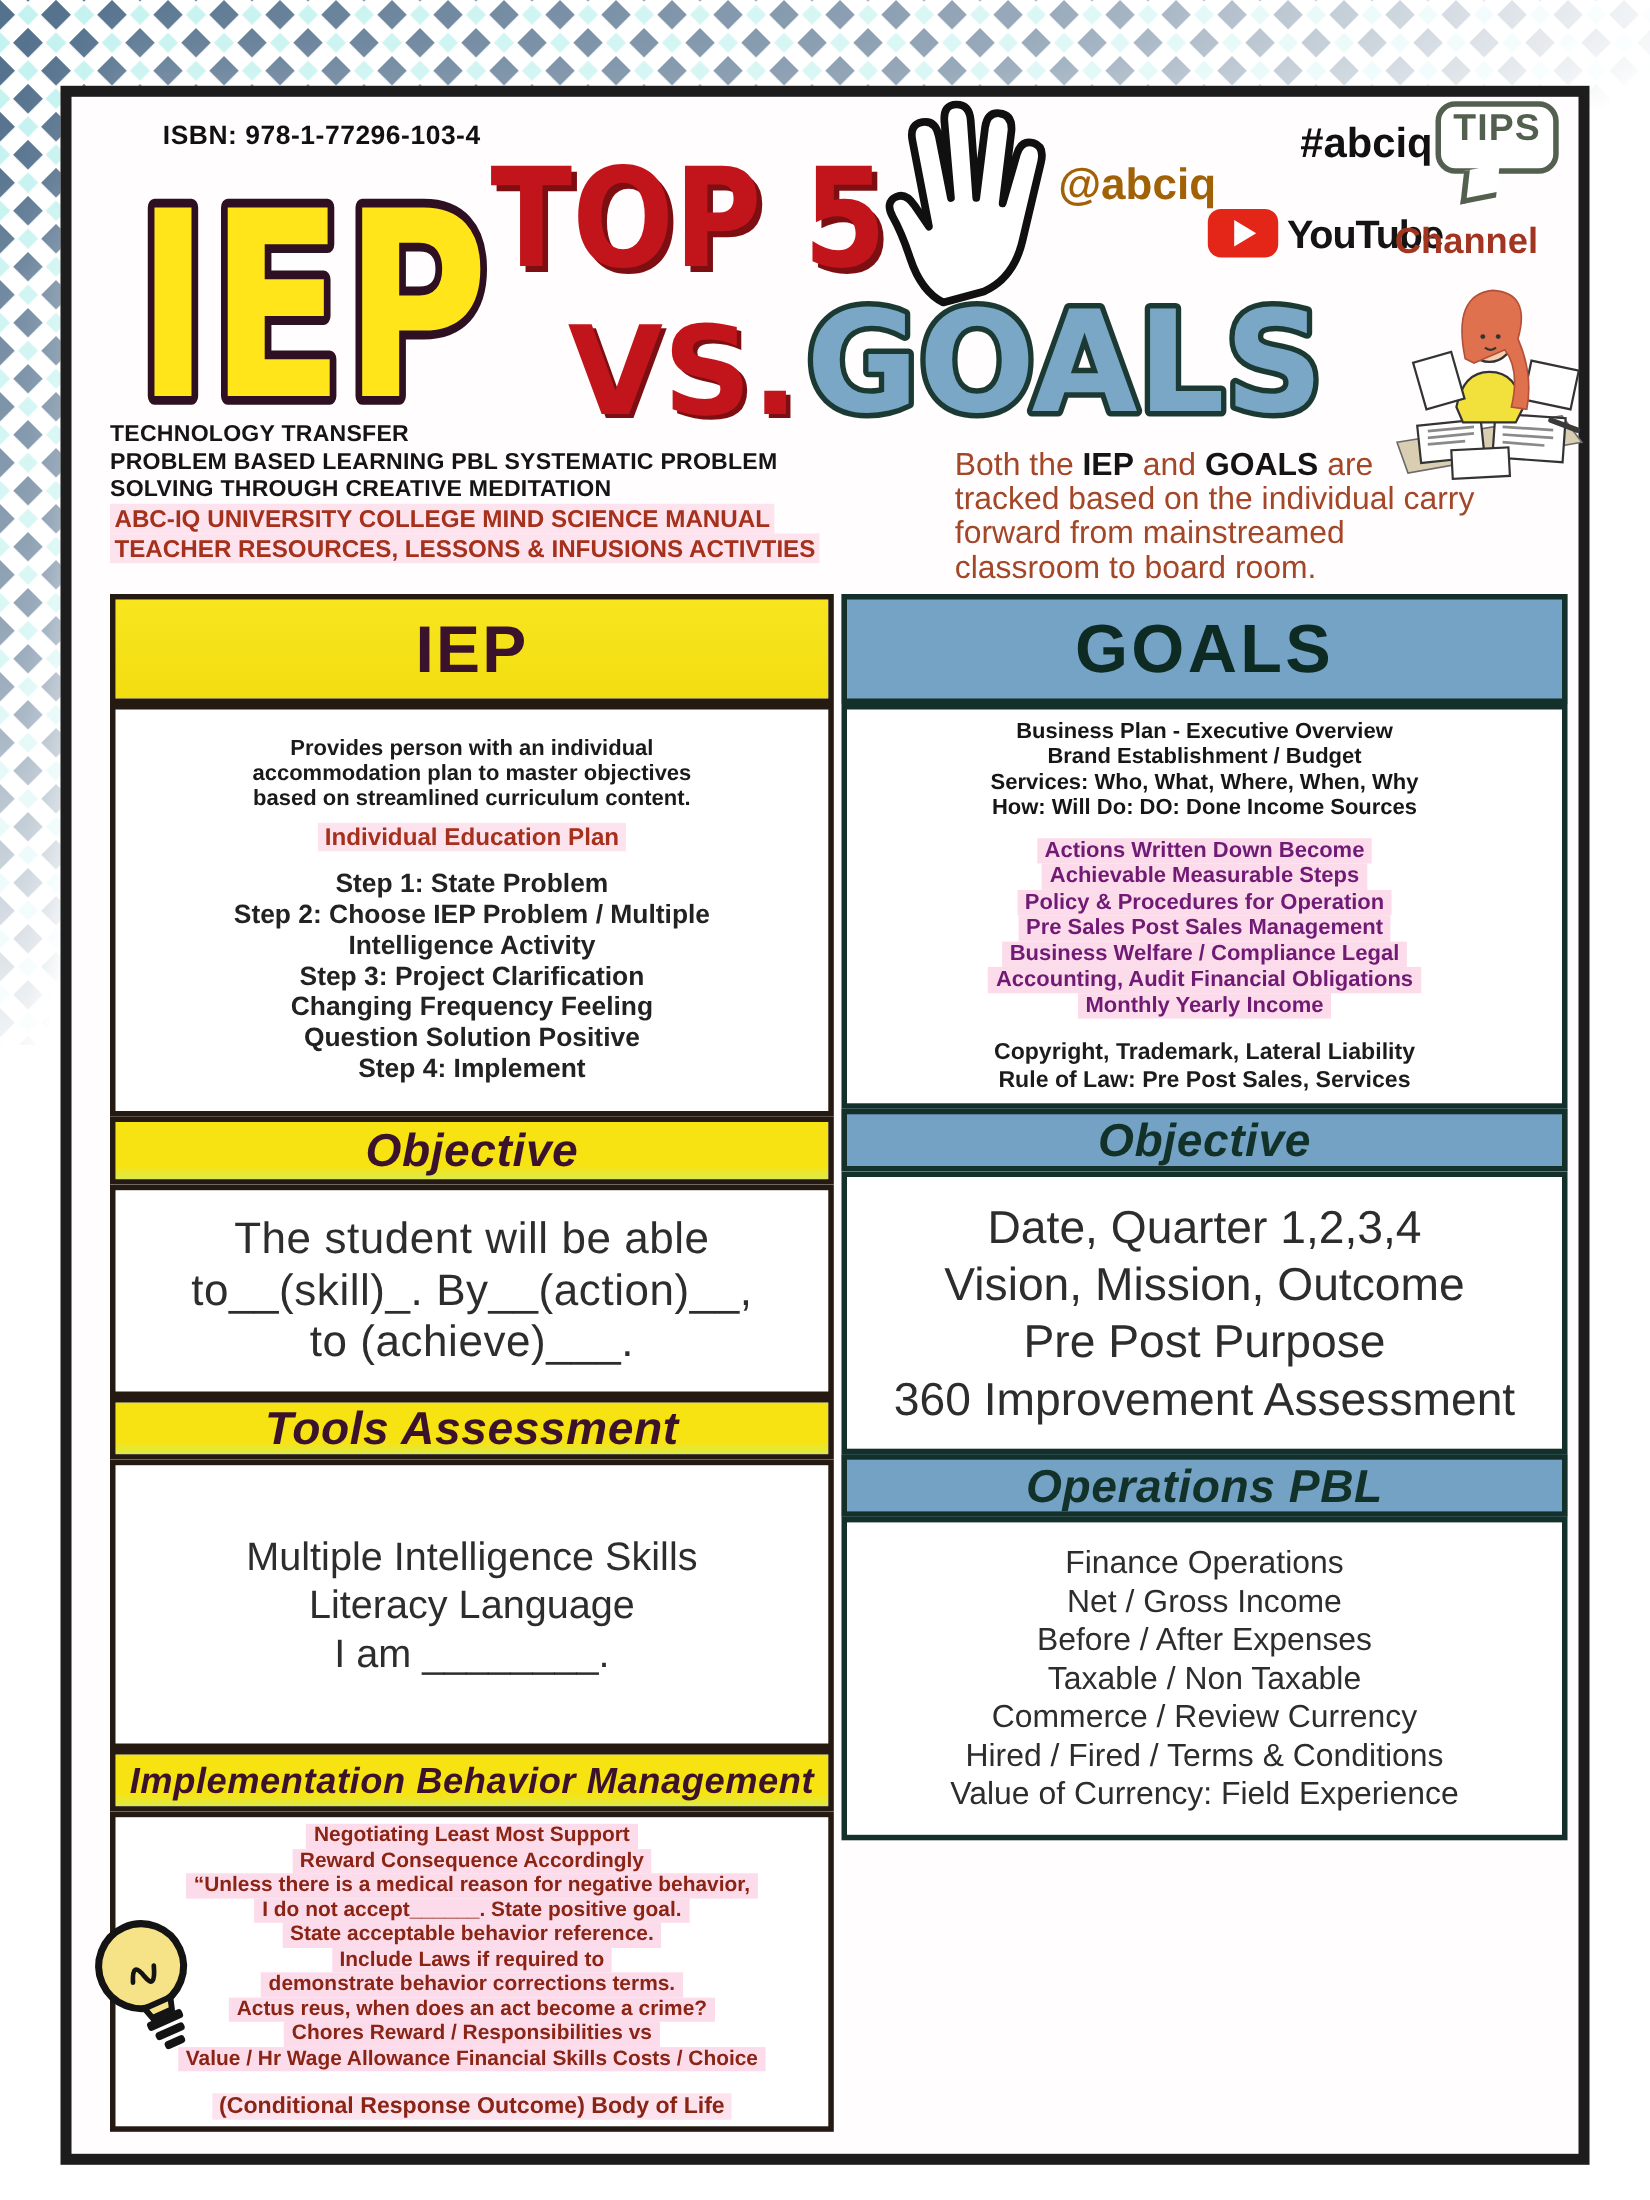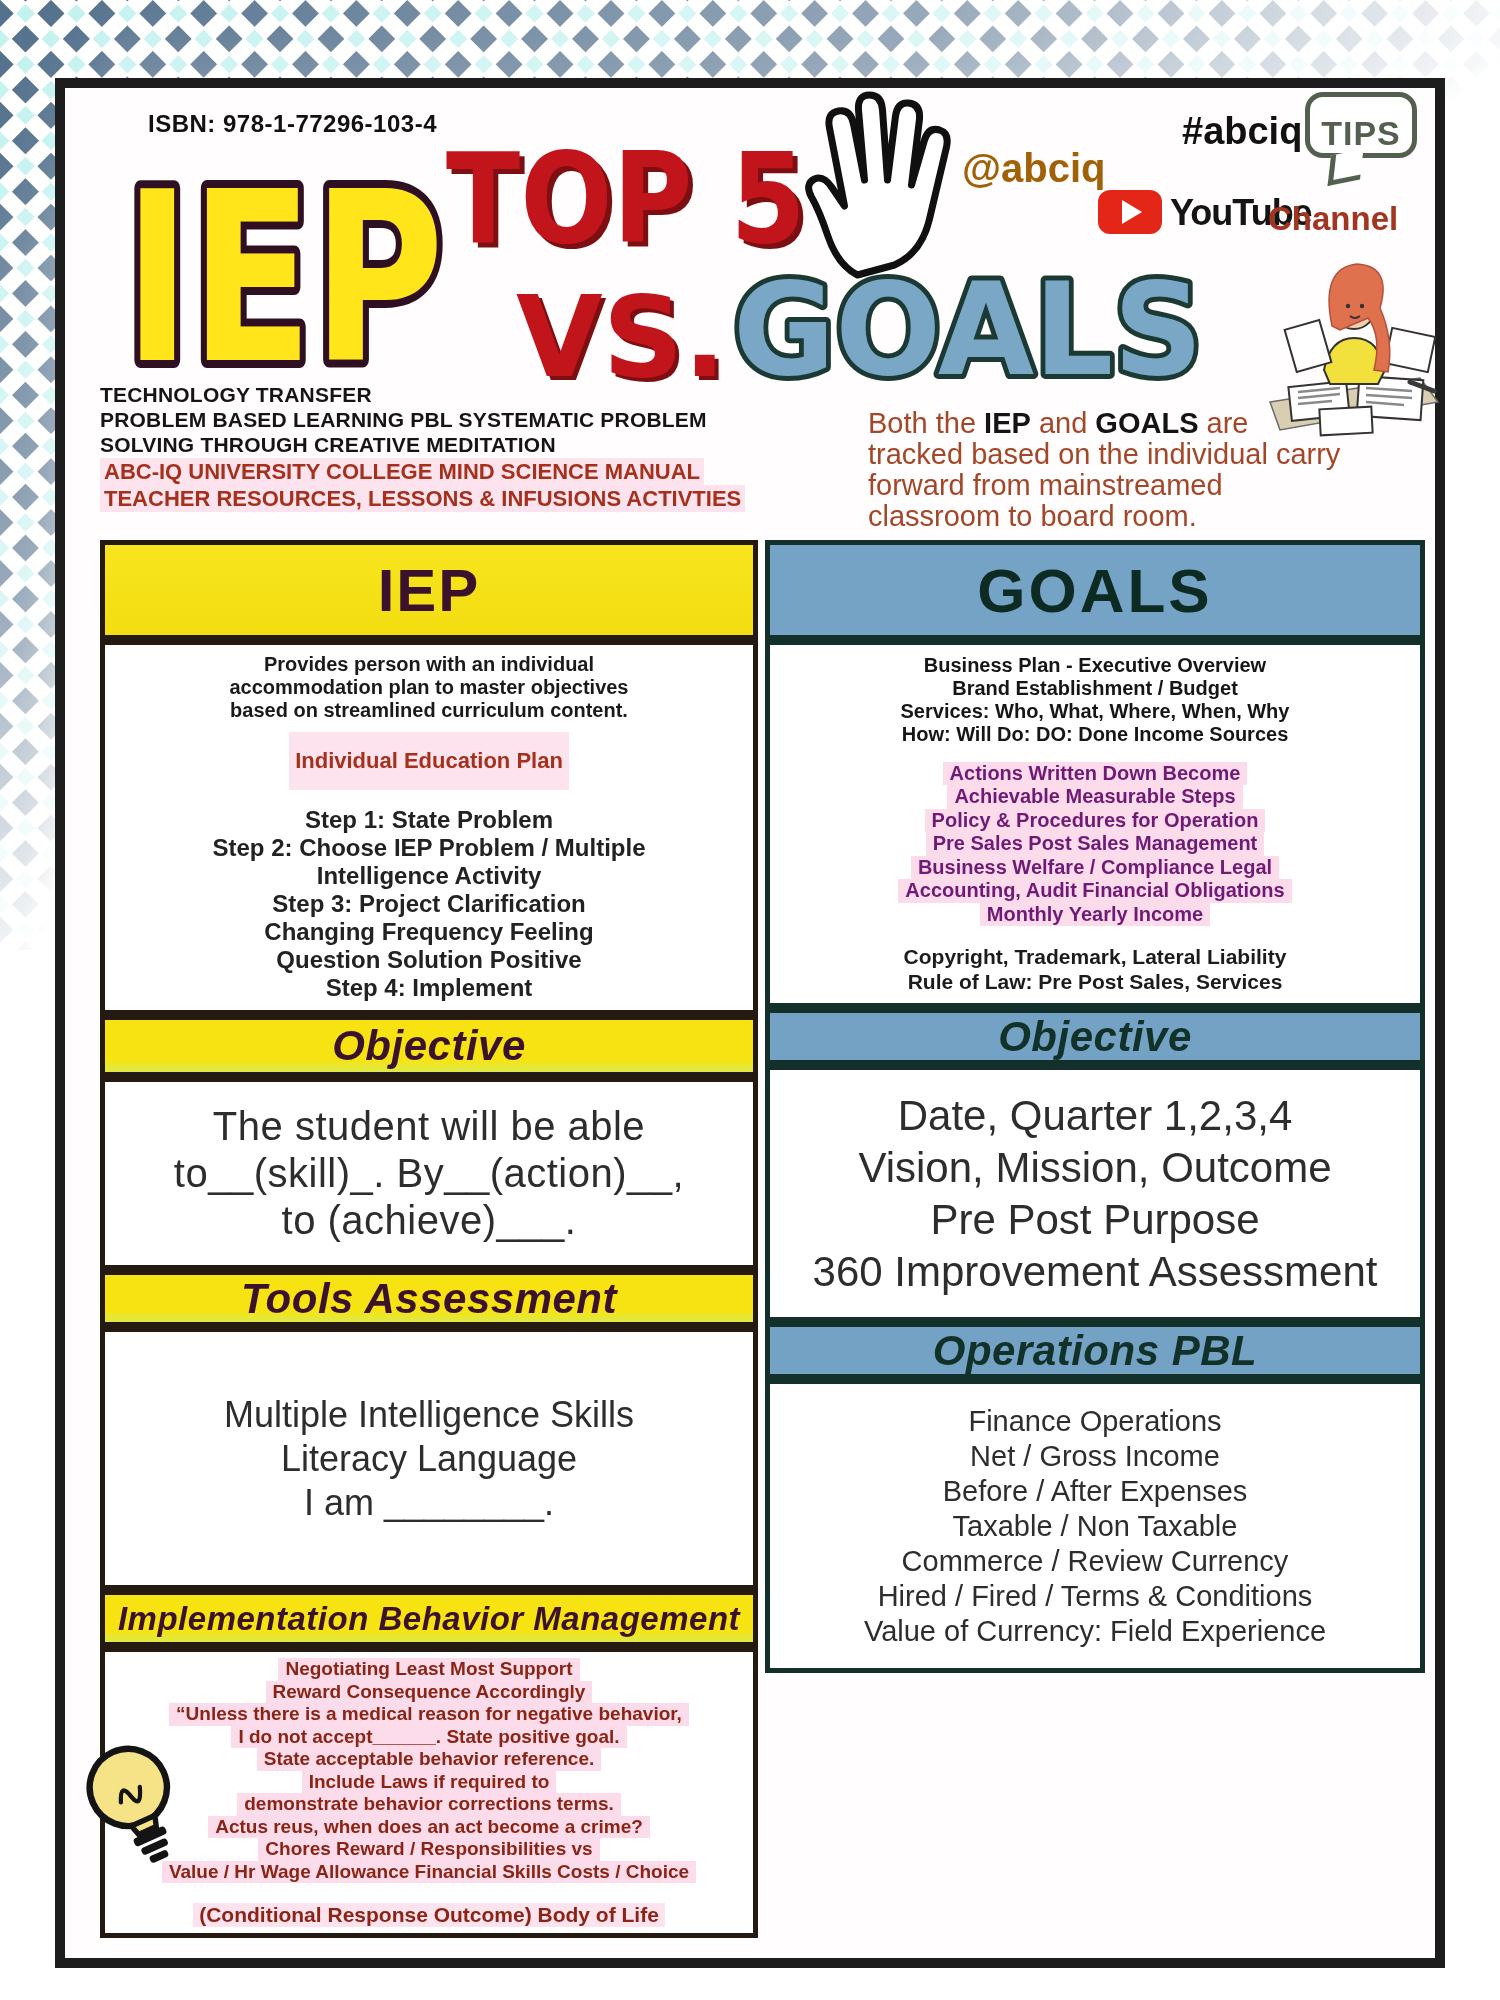--- a/index.html
+++ b/index.html
@@ -13,21 +13,21 @@
     left:55px;top:78px;width:1390px;height:1890px;box-sizing:border-box;
     border:10px solid #1d1d1d;background:#fffdfd;
   }
   
   .isbn{left:148px;top:110px;font-size:24px;font-weight:bold;color:#111;letter-spacing:.5px;}
   .handle{left:962px;top:146px;font-size:40px;font-weight:bold;color:#a16207;}
   .hashtag{left:1182px;top:110px;font-size:38px;font-weight:bold;color:#111;}
   .tips-bubble{
     left:1305px;top:92px;width:112px;height:66px;box-sizing:border-box;
     border:5px solid #53604f;border-radius:18px;background:#fff;
-    display:flex;align-items:flex-end;justify-content:center;
+    display:flex;align-items:flex-start;justify-content:center;
     font-size:34px;font-weight:600;color:#53604f;letter-spacing:1px;
   }
   .tips-tail{
     left:1330px;top:152px;width:26px;height:26px;background:#fff;
     border-left:5px solid #53604f;border-bottom:5px solid #53604f;
     transform:skewX(-18deg) rotate(-12deg);
   }
   .yt-badge{left:1098px;top:190px;width:64px;height:44px;background:#e42618;border-radius:12px;
     display:flex;align-items:center;justify-content:center;}
   .yt-badge:after{content:"";border-left:20px solid #fff;border-top:12px solid transparent;border-bottom:12px solid transparent;margin-left:4px;}
@@ -54,21 +54,21 @@
   .head-blue{background:#75a3c5;}
   .col-title-iep{font-size:60px;font-weight:800;color:#3b122c;letter-spacing:2px;}
   .col-title-goals{font-size:62px;font-weight:800;color:#0d2a23;letter-spacing:3px;}
   .bar-yellow{background:linear-gradient(180deg,#f7e312 0%,#f7e312 76%,#dcea49 100%);}
   .bar-blue{background:#74a2c4;}
   .bar-text-iep{font-style:italic;font-weight:800;font-size:42px;color:#3b122c;letter-spacing:.5px;}
   .bar-text-goals{font-style:italic;font-weight:800;font-size:42px;color:#113129;letter-spacing:.5px;}
   .bar-text-small{font-size:33px;}
   
   .desc{font-size:20px;font-weight:800;color:#1a1a1a;line-height:23px;}
-  .subtitle-red{font-size:22px;font-weight:800;color:#a5301b;margin-top:10px;background:#fde3ee;padding:16px 6px;}
+  .subtitle-red{font-size:22px;font-weight:800;color:#a5301b;margin-top:10px;background:#fde3ee;padding:0 6px;}
   .steps{font-size:24px;font-weight:800;color:#222;line-height:28px;margin-top:16px;}
   .light{font-weight:400;color:#2d2d2d;}
   .student{font-size:40px;line-height:47px;letter-spacing:.5px;}
   .toolsbody{font-size:36px;line-height:44px;}
   .plan{font-size:20px;font-weight:800;color:#161616;line-height:23px;}
   .redlist{font-size:20px;font-weight:800;color:#701a75;line-height:23.5px;margin-top:16px;}
   .legal{font-size:21px;font-weight:800;color:#1c1c1c;line-height:25px;margin-top:18px;}
   .goals-objective{font-size:42px;line-height:52px;}
   .ops{font-size:26px;line-height:31px;}
   .service{font-size:29px;line-height:35px;}

